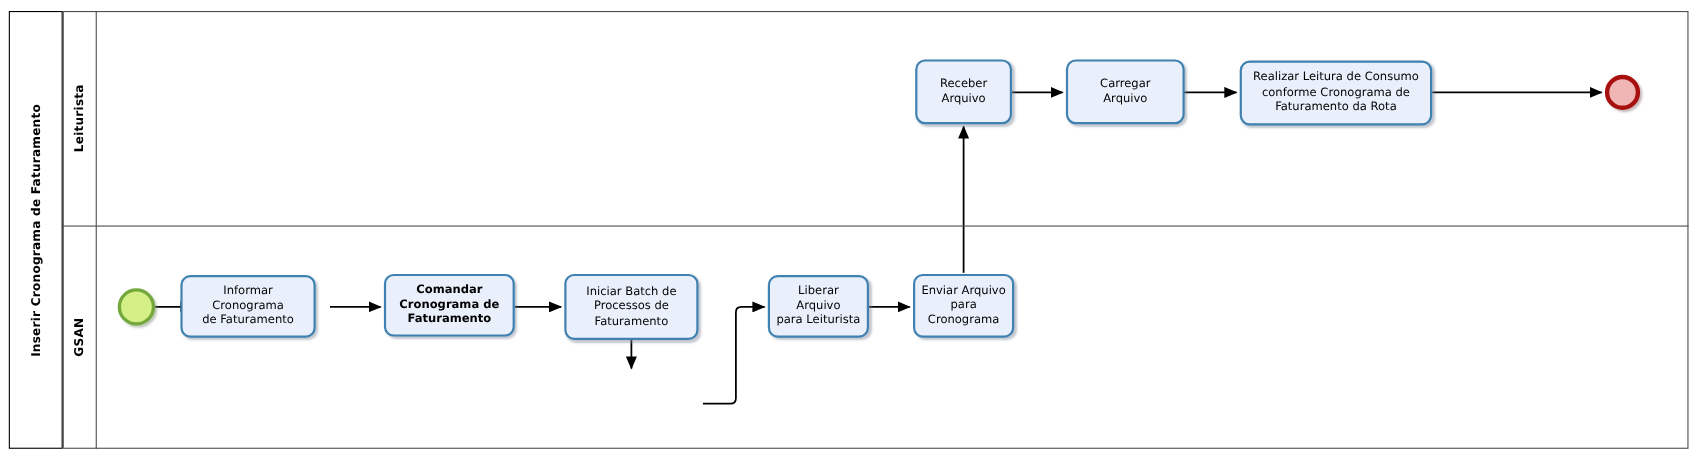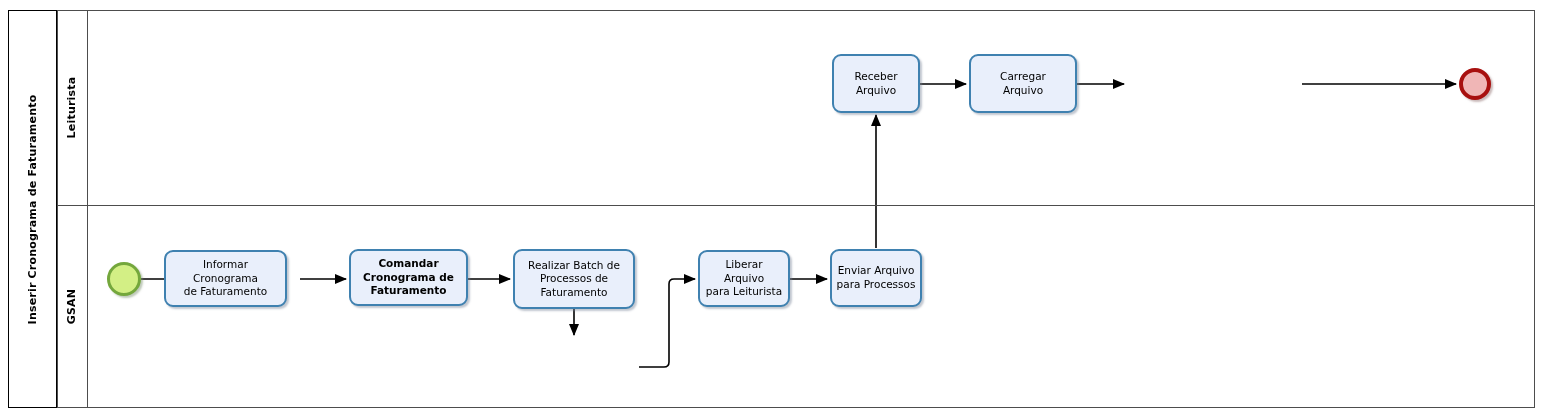--- a/index.html
+++ b/index.html
@@ -111,26 +111,29 @@
   </div>
 
   <div class="event start" style="left:107px; top:262px;"></div>
   <div class="event end" style="left:1459px; top:68px;"></div>
 
   <div class="task" style="left:164px; top:250px; width:123px; height:57px;">Informar Cronograma
 de Faturamento</div>
   <div class="task" style="left:349px; top:249px; width:119px; height:57px;font-weight:bold;">Comandar
 Cronograma de
 Faturamento</div>
-  <div class="task" style="left:513px; top:249px; width:122px; height:60px;">Realizar Batch de
+  <div class="task" style="left:513px; top:249px; width:122px; height:60px;">Iniciar Batch de
 Processos de
 Faturamento</div>
   <div class="task" style="left:698px; top:250px; width:92px; height:57px;">Liberar Arquivo
 para Leiturista</div>
   <div class="task" style="left:830px; top:249px; width:92px; height:58px;">Enviar Arquivo
-para Processos</div>
+para Cronograma</div>
 
   <div class="task" style="left:832px; top:54px; width:88px; height:59px;">Receber
 Arquivo</div>
   <div class="task" style="left:969px; top:54px; width:108px; height:59px;">Carregar
 Arquivo</div>
+  <div class="task" style="left:1127px; top:55px; width:175px; height:59px;">Realizar Leitura de Consumo
+conforme Cronograma de
+Faturamento da Rota</div>
 
 </div>
 
 </body></html>

